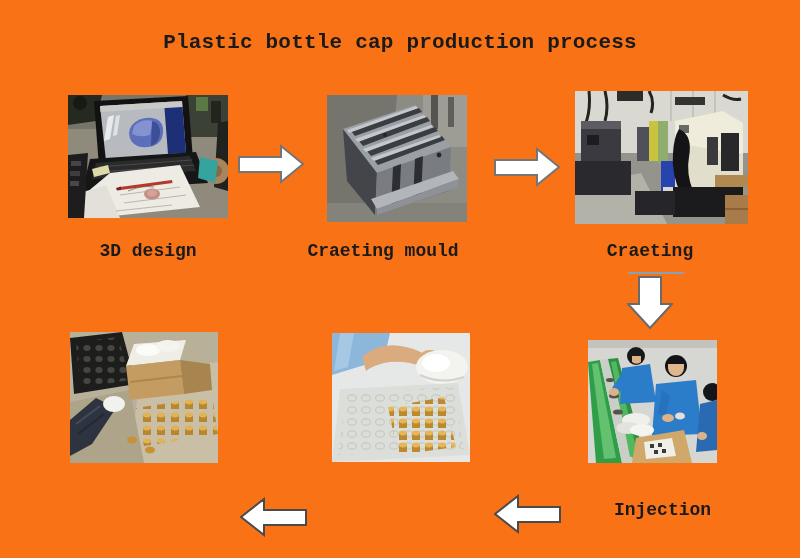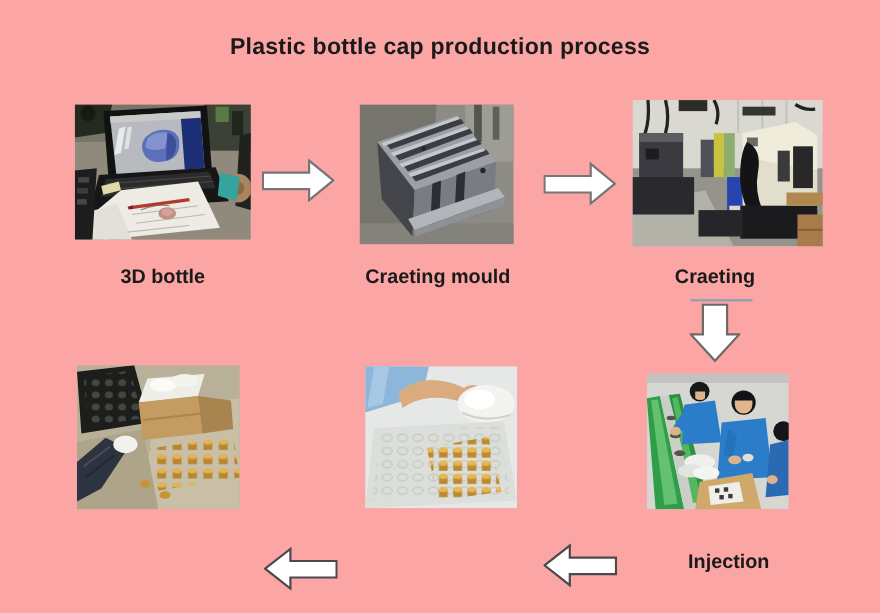--- a/index.html
+++ b/index.html
@@ -1,17 +1,17 @@
 <!DOCTYPE html>
 <html><head>
 <meta charset="utf-8">
 <style>
   html,body{margin:0;padding:0;background:#fff;}
-  .canvas{position:relative;width:800px;height:558px;background:#fca5a5;
-          font-family:Liberation Sans, sans-serif;overflow:hidden;}
+  .canvas{position:relative;width:800px;height:558px;background:#f97316;
+          font-family:Liberation Mono, monospace;overflow:hidden;}
   .title{position:absolute;left:0;top:31px;width:100%;text-align:center;
          font-size:21px;font-weight:bold;color:#1a1a1a;letter-spacing:.2px;}
   .photo{position:absolute;}
   .photo svg{width:100%;height:100%;display:block;}
   .step-label{position:absolute;font-size:18px;font-weight:bold;color:#1a1a1a;
               text-align:center;white-space:nowrap;}
   .arrow{position:absolute;}
   .arrow svg{display:block;width:100%;height:100%;}
   .underline{position:absolute;height:2px;background:#8aa0b4;}
 </style>
@@ -144,22 +144,22 @@
       <polygon points="1,13 43,13 43,2 65,20 43,38 43,28 1,28" fill="#ffffff" stroke="#757575" stroke-width="2"></polygon>
     </svg>
   </div>
 
   <div class="arrow" style="left:494px;top:147px;width:66px;height:40px;">
     <svg viewBox="0 0 66 40">
       <polygon points="1,13 43,13 43,2 65,20 43,38 43,28 1,28" fill="#ffffff" stroke="#757575" stroke-width="2"></polygon>
     </svg>
   </div>
 
-  <div class="step-label" style="left:68px;top:241px;width:160px;">3D bottle</div>
-  <div class="step-label" style="left:318px;top:241px;width:160px;">Craeting mould</div>
+  <div class="step-label" style="left:68px;top:241px;width:160px;">3D design</div>
+  <div class="step-label" style="left:303px;top:241px;width:160px;">Craeting mould</div>
   <div class="step-label" style="left:570px;top:241px;width:160px;">Craeting</div>
 
   <div class="underline" style="left:628px;top:272px;width:56px;"></div>
   <div class="arrow" style="left:627px;top:276px;width:46px;height:54px;">
     <svg viewBox="0 0 46 54">
       <polygon points="12,1 34,1 34,28 45,28 23,52 1,28 12,28" fill="#ffffff" stroke="#6a6a6a" stroke-width="2"></polygon>
     </svg>
   </div>
 
   <div class="photo" style="left:70px;top:332px;width:148px;height:131px;">

